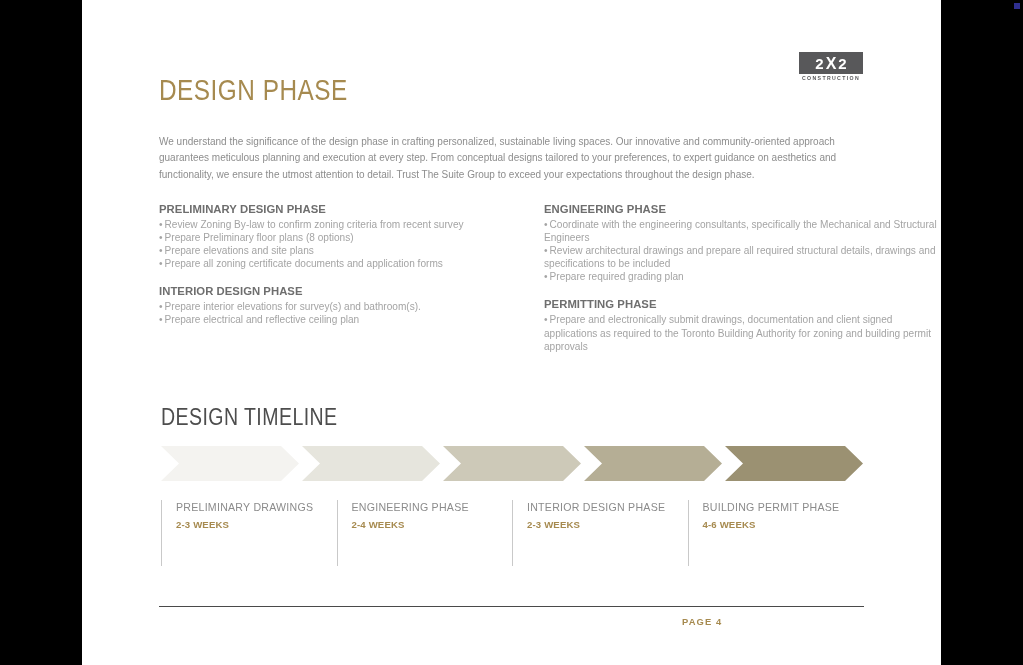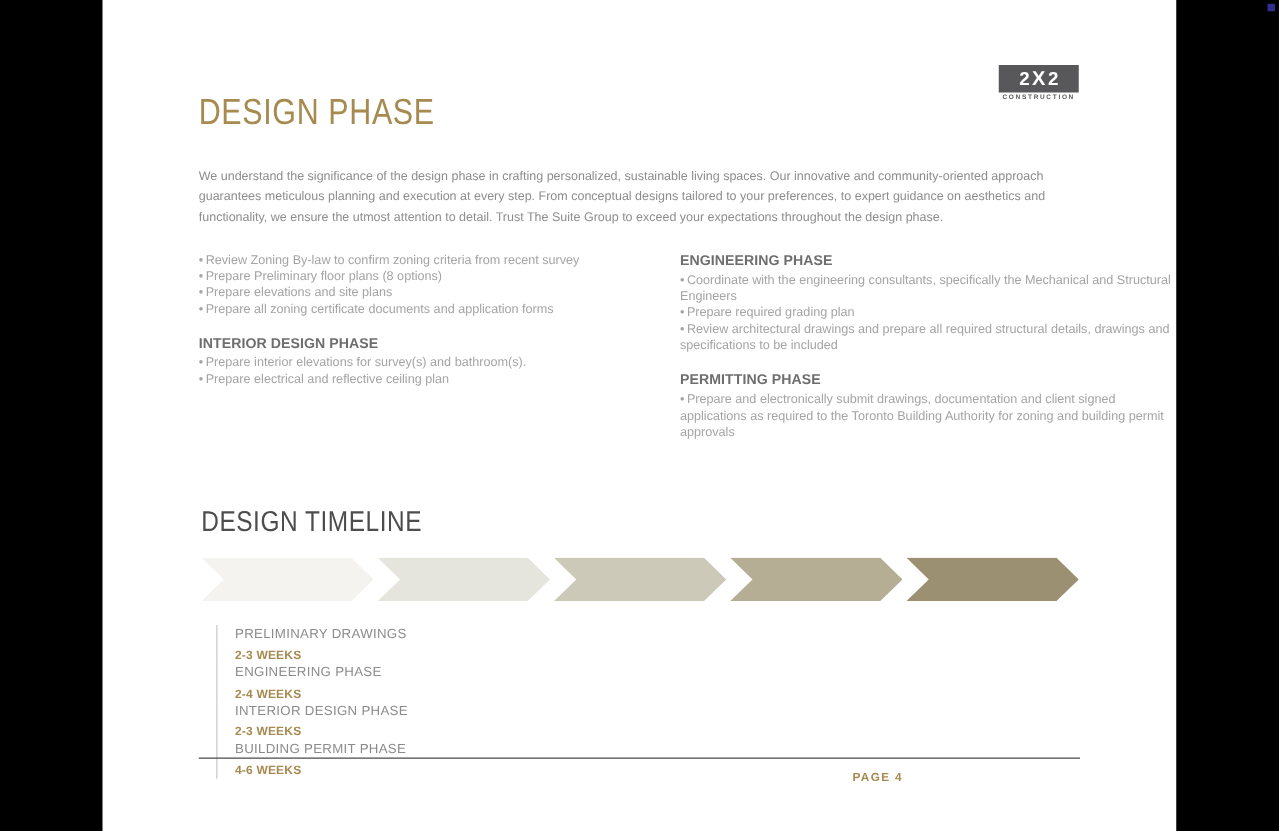--- a/index.html
+++ b/index.html
@@ -160,26 +160,25 @@
     clip-path: polygon(0 0, calc(100% - 18px) 0, 100% 50%, calc(100% - 18px) 100%, 0 100%, 18px 50%);
   }
   .chev:first-child {
     clip-path: polygon(0 0, calc(100% - 18px) 0, 100% 50%, calc(100% - 18px) 100%, 0 100%, 18px 50%);
   }
   .chev:last-child { margin-right: 0; }
 
   
   #tl-labels {
     position: absolute;
-    left: 91px;
+    left: 79px;
     top: 500px;
     width: 702px;
     height: 66px;
     display: flex;
-    flex-direction: column;
   }
   .tl-item {
     flex: 1 1 0;
     padding-left: 14px;
     border-left: 1px solid #c9c9c9;
     height: 66px;
   }
   .tl-name {
     font-size: 10.6px;
     line-height: 14.8px;
@@ -243,37 +242,38 @@
       <div id="logo-sub">CONSTRUCTION</div>
     </div>
 
     <h1 id="title">DESIGN PHASE</h1>
 
     <p id="intro">We understand the significance of the design phase in crafting personalized, sustainable living spaces. Our innovative and community-oriented approach guarantees meticulous planning and execution at every step. From conceptual designs tailored to your preferences, to expert guidance on aesthetics and functionality, we ensure the utmost attention to detail. Trust The Suite Group to exceed your expectations throughout the design phase.</p>
 
     <div id="columns">
       <div class="col" id="col-left">
           <div class="phase">
+            <div class="phase-title">PRELIMINARY DESIGN PHASE</div>
             <div class="phase-item"><span class="bul">•</span><span>Review Zoning By-law to confirm zoning criteria from recent survey</span></div>
             <div class="phase-item"><span class="bul">•</span><span>Prepare Preliminary floor plans (8 options)</span></div>
             <div class="phase-item"><span class="bul">•</span><span>Prepare elevations and site plans</span></div>
             <div class="phase-item"><span class="bul">•</span><span>Prepare all zoning certificate documents and application forms</span></div>
           </div>
           <div class="phase">
             <div class="phase-title">INTERIOR DESIGN PHASE</div>
             <div class="phase-item"><span class="bul">•</span><span>Prepare interior elevations for survey(s) and bathroom(s).</span></div>
             <div class="phase-item"><span class="bul">•</span><span>Prepare electrical and reflective ceiling plan</span></div>
           </div>
         </div>
       <div class="col" id="col-right">
           <div class="phase">
             <div class="phase-title">ENGINEERING PHASE</div>
             <div class="phase-item"><span class="bul">•</span><span>Coordinate with the engineering consultants, specifically the Mechanical and Structural Engineers</span></div>
+            <div class="phase-item"><span class="bul">•</span><span>Review architectural drawings and prepare all required structural details, drawings and specifications to be included</span></div>
             <div class="phase-item"><span class="bul">•</span><span>Prepare required grading plan</span></div>
-            <div class="phase-item"><span class="bul">•</span><span>Review architectural drawings and prepare all required structural details, drawings and specifications to be included</span></div>
           </div>
           <div class="phase">
             <div class="phase-title">PERMITTING PHASE</div>
             <div class="phase-item"><span class="bul">•</span><span>Prepare and electronically submit drawings, documentation and client signed applications as required to the Toronto Building Authority for zoning and building permit approvals</span></div>
           </div>
         </div>
     </div>
 
     <h2 id="timeline-title">DESIGN TIMELINE</h2>
     <div id="chevrons">

